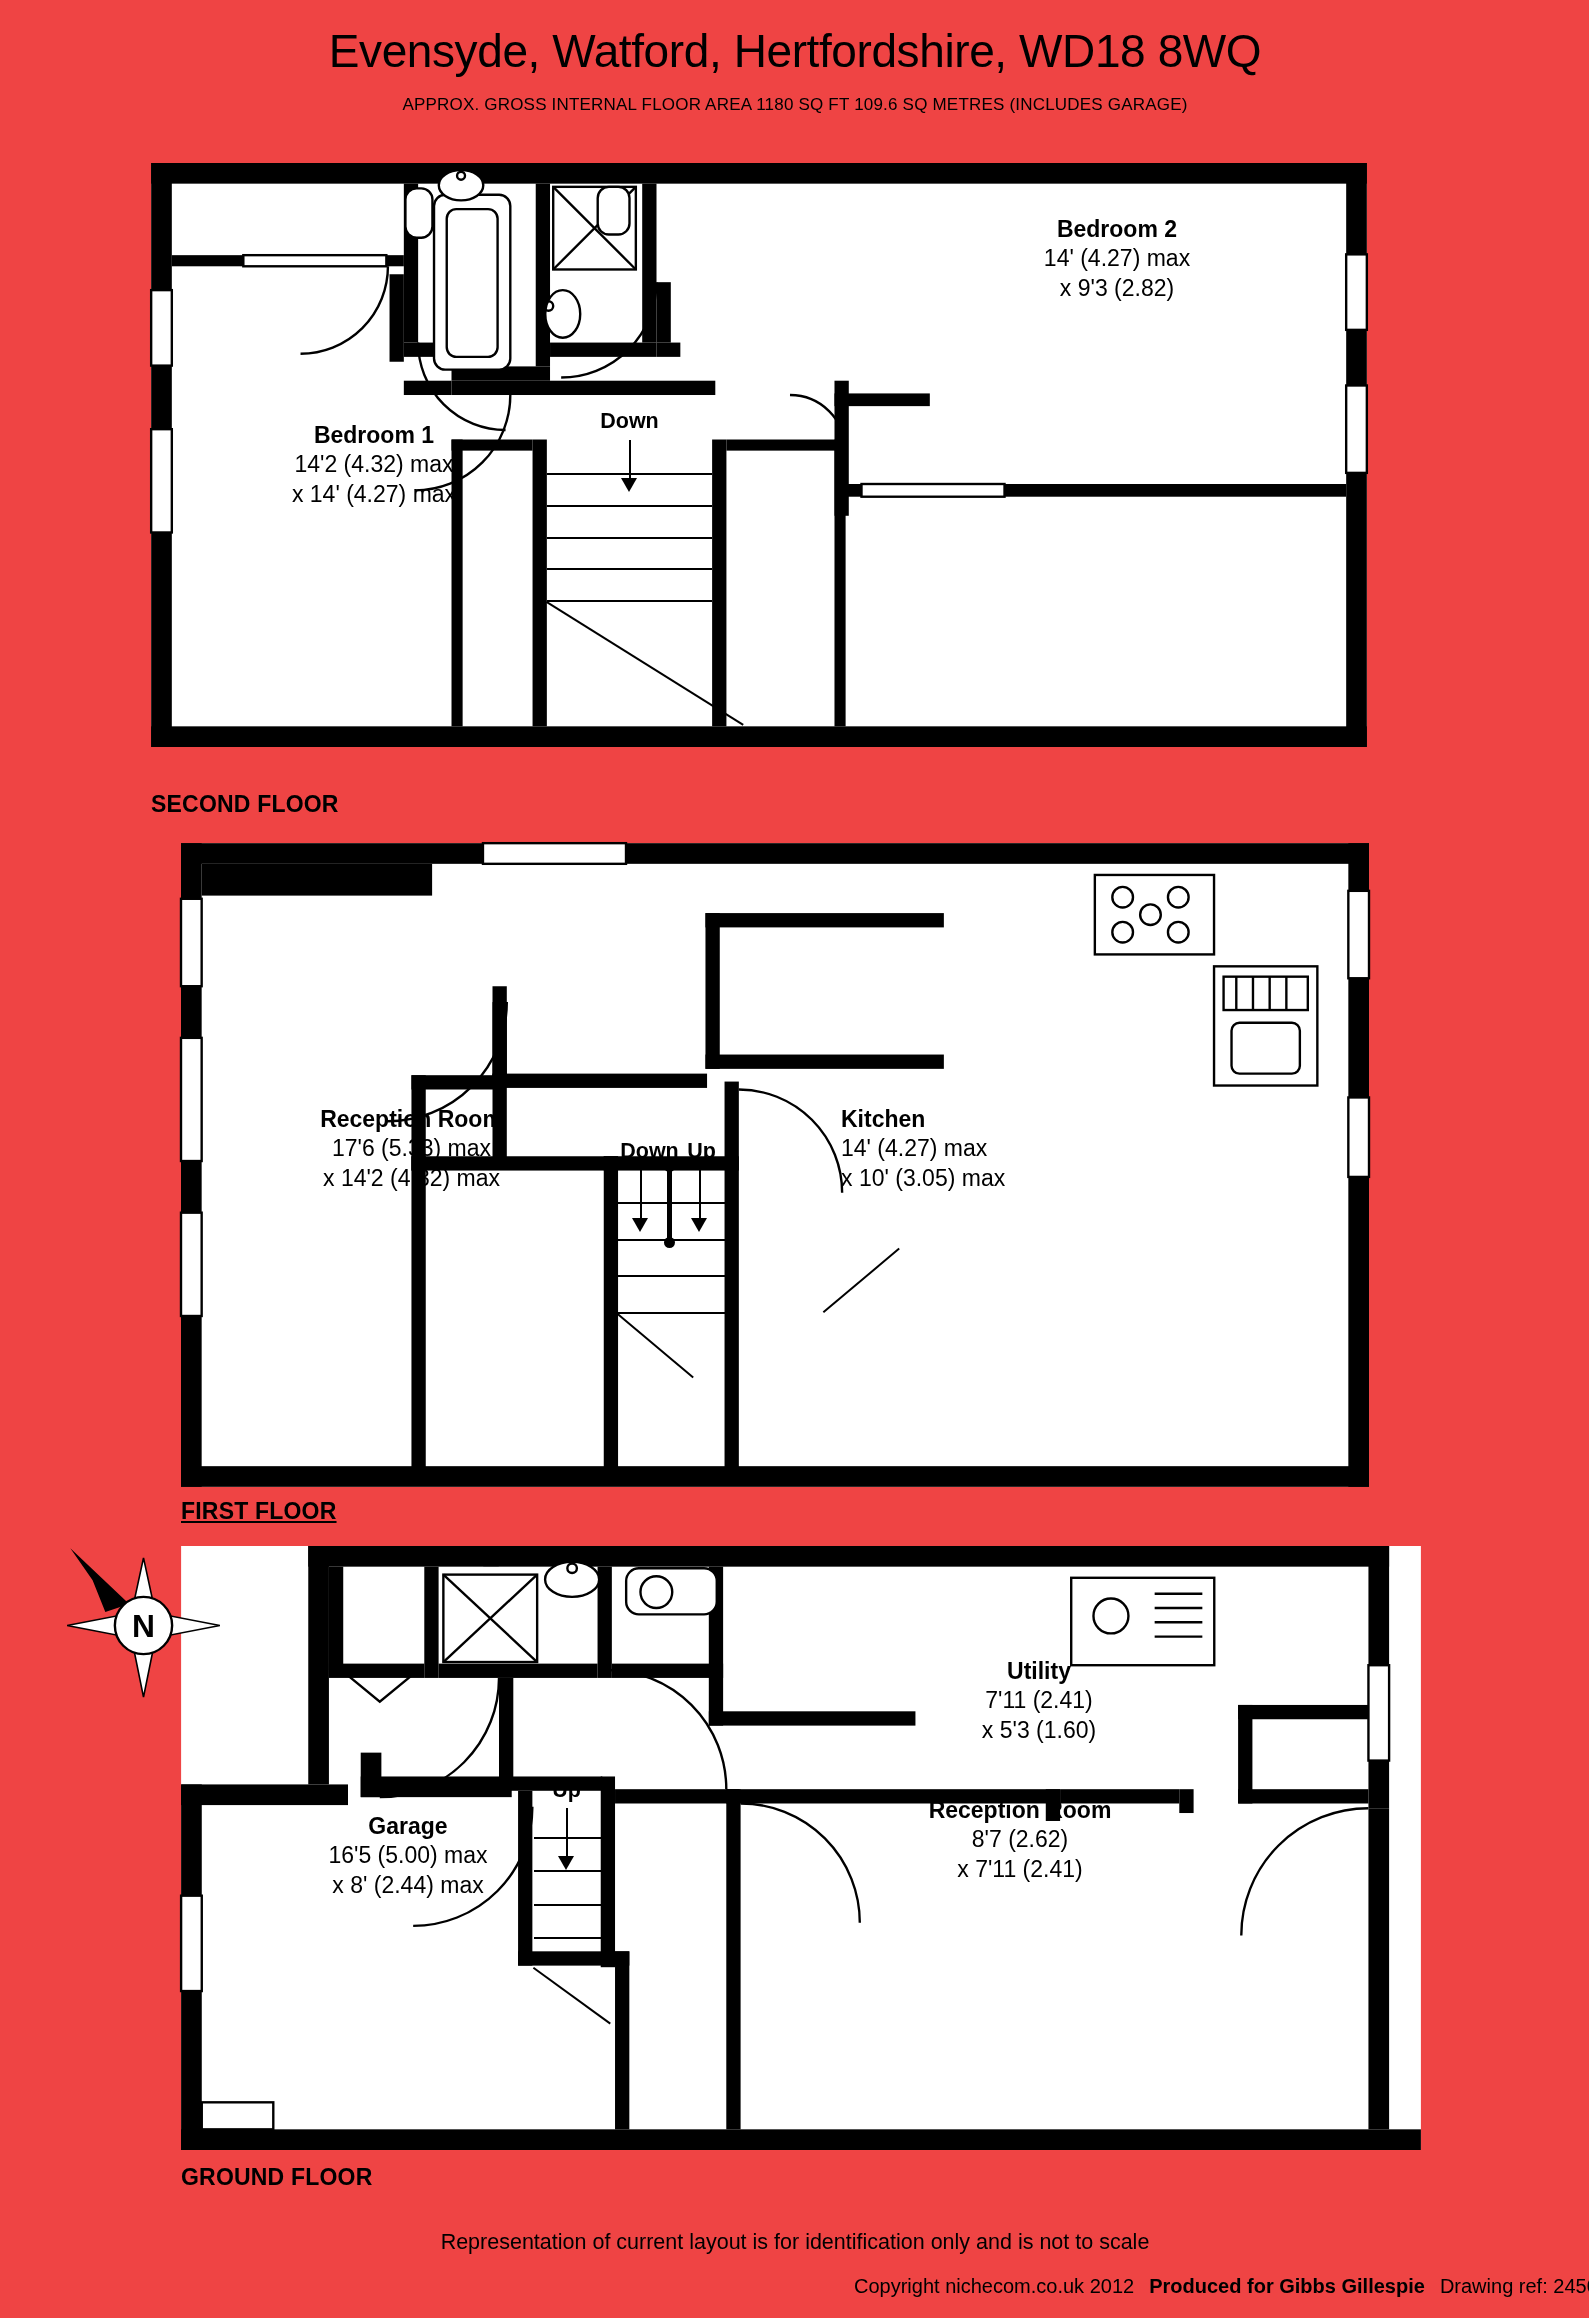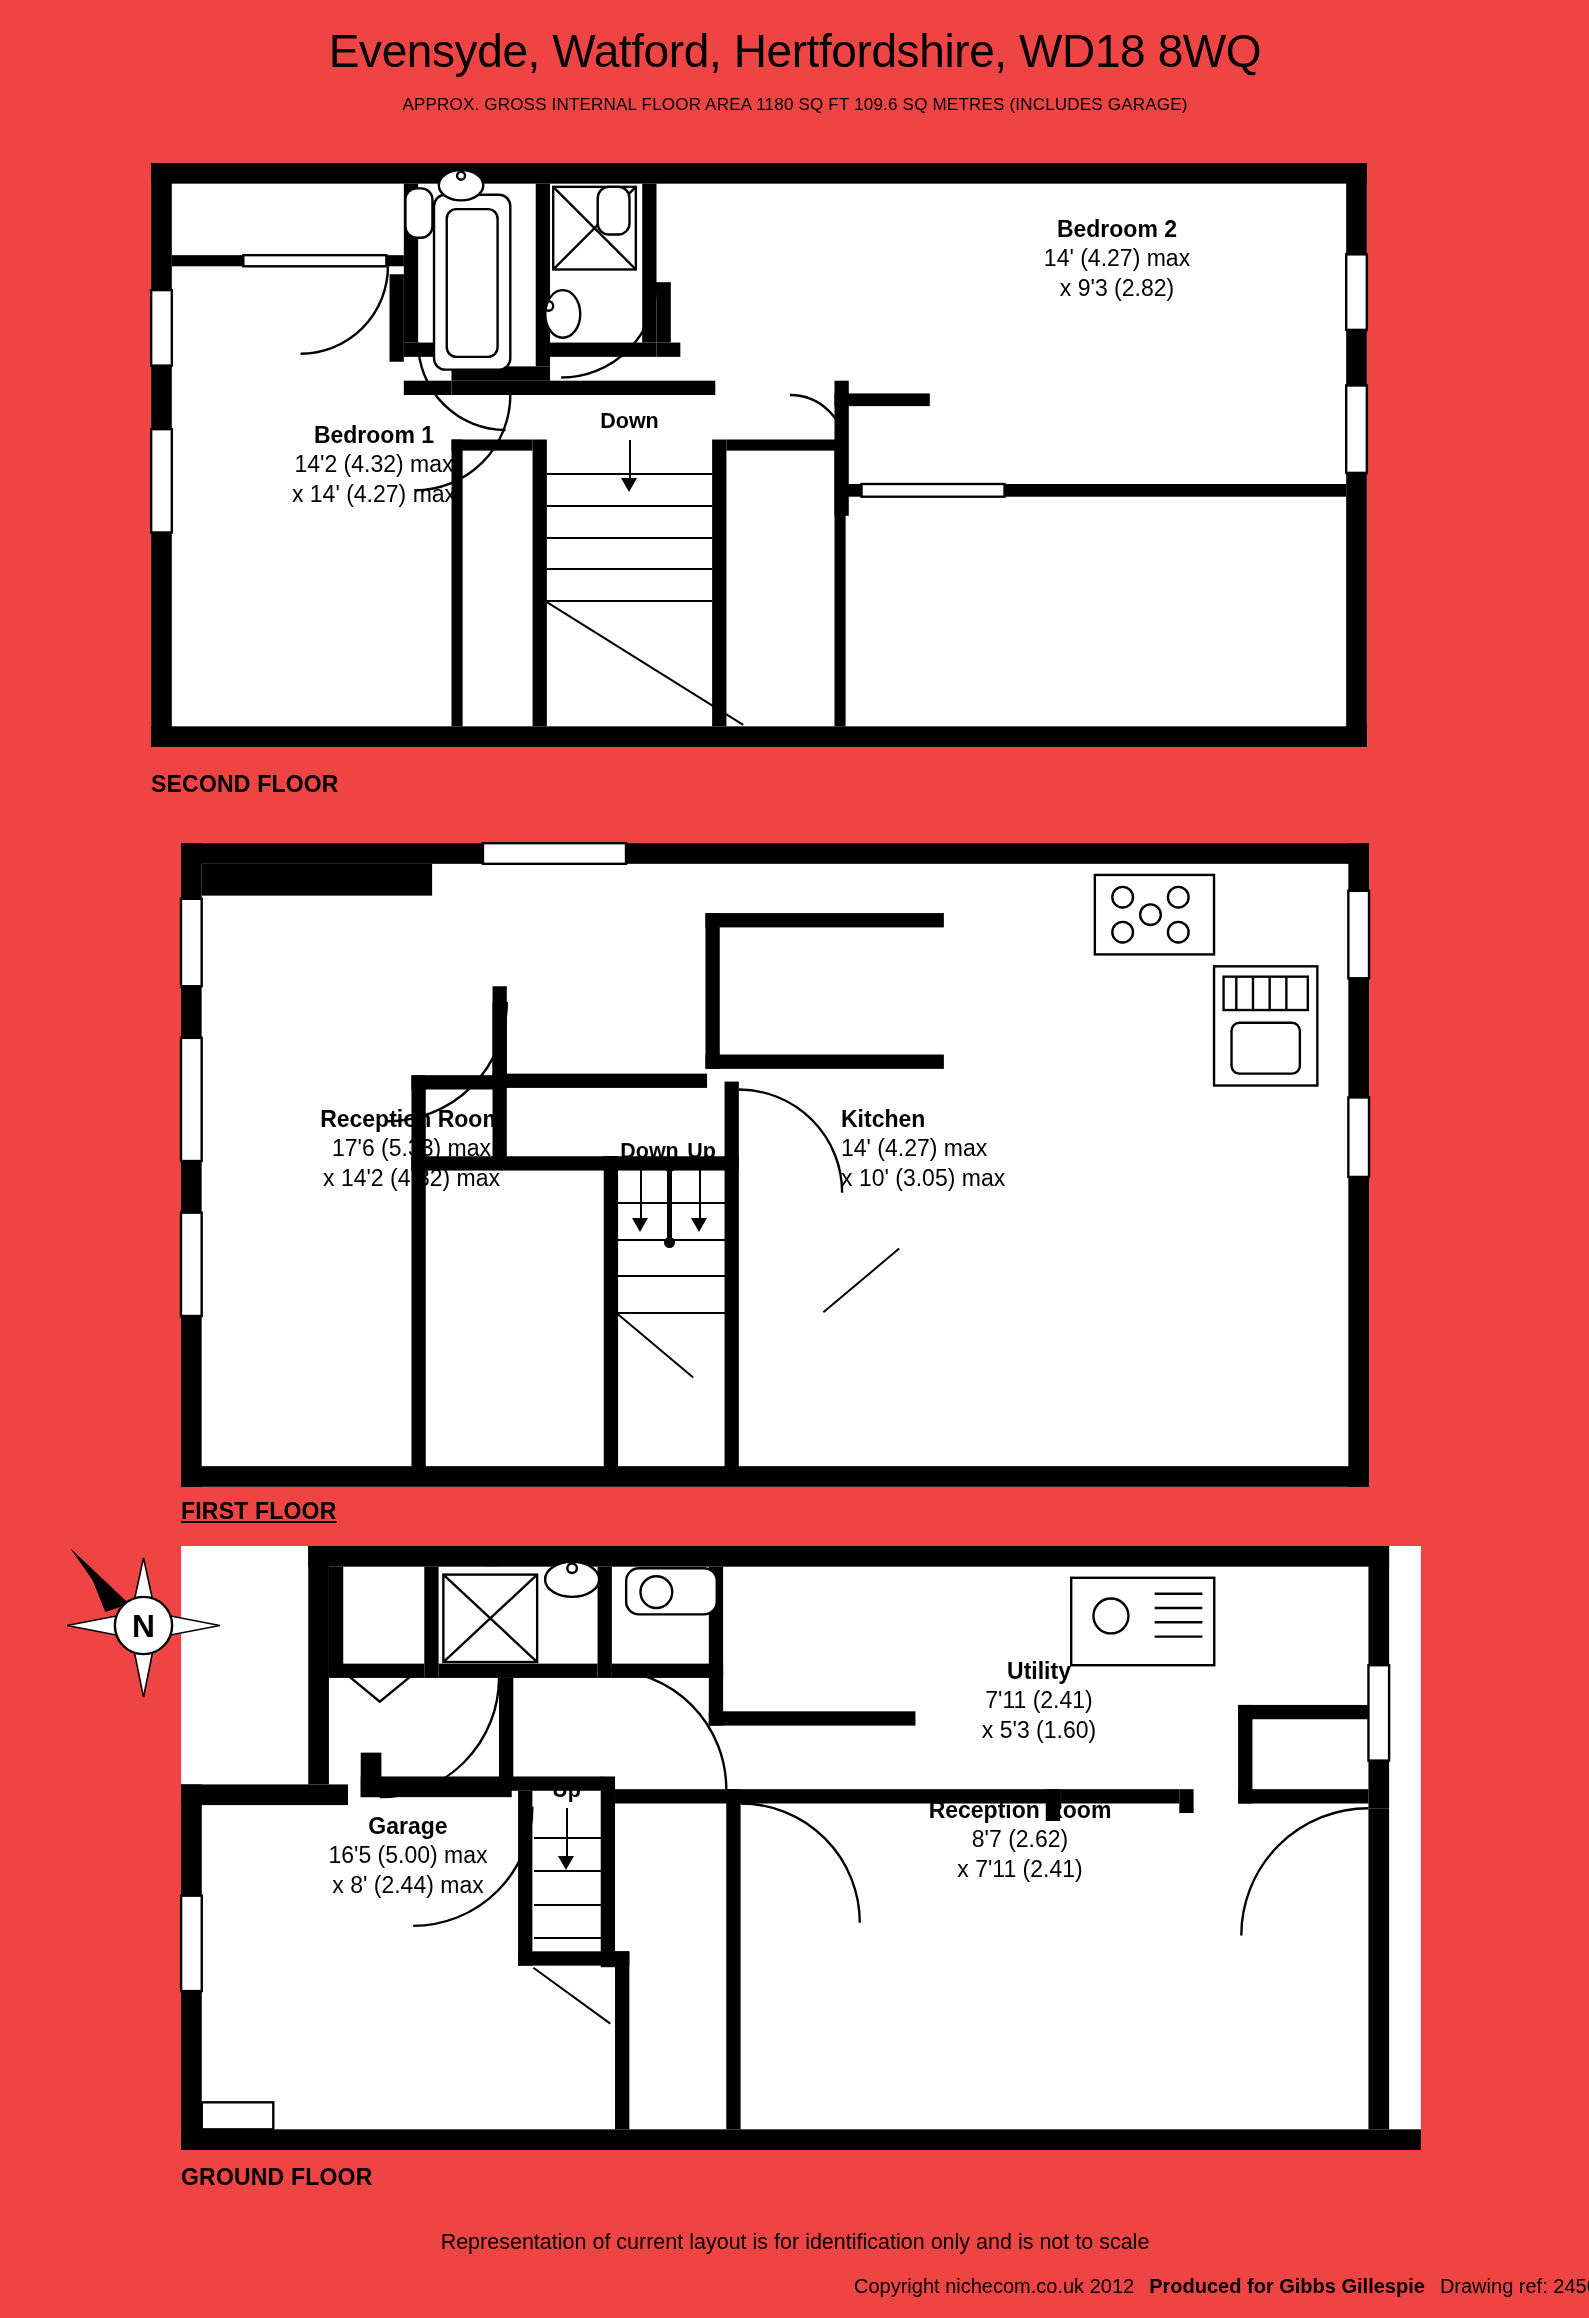--- a/index.html
+++ b/index.html
@@ -217,21 +217,21 @@
 
     <div class="room-label" style="left:795px; top:52px; width:342px;">
       <span class="rname">Bedroom 2</span>
       <span class="rdim">14' (4.27) max</span>
       <span class="rdim">x 9'3 (2.82)</span>
     </div>
 
     <div class="stair-label" style="left:415px; top:246px; width:127px;">Down</div>
   </div>
 
-  <div class="floor-caption" style="left:151px; top:771px;">SECOND FLOOR</div>
+  <div class="floor-caption" style="left:151px; top:791px;">SECOND FLOOR</div>
 
   <div class="plan" style="left:181px; top:843px; width:1188px; height:644px;">
     <svg width="1188" height="644" viewBox="0 0 1495 810">
       <rect x="0" y="0" width="1495" height="810" fill="#ffffff"></rect>
 
       <rect x="0" y="0" width="380" height="26" fill="#000000"></rect>
       <rect x="380" y="0" width="180" height="26" fill="#ffffff" stroke="#000000" stroke-width="3"></rect>
       <rect x="560" y="0" width="935" height="26" fill="#000000"></rect>
 
       <rect x="26" y="26" width="290" height="40" fill="#000000"></rect>

